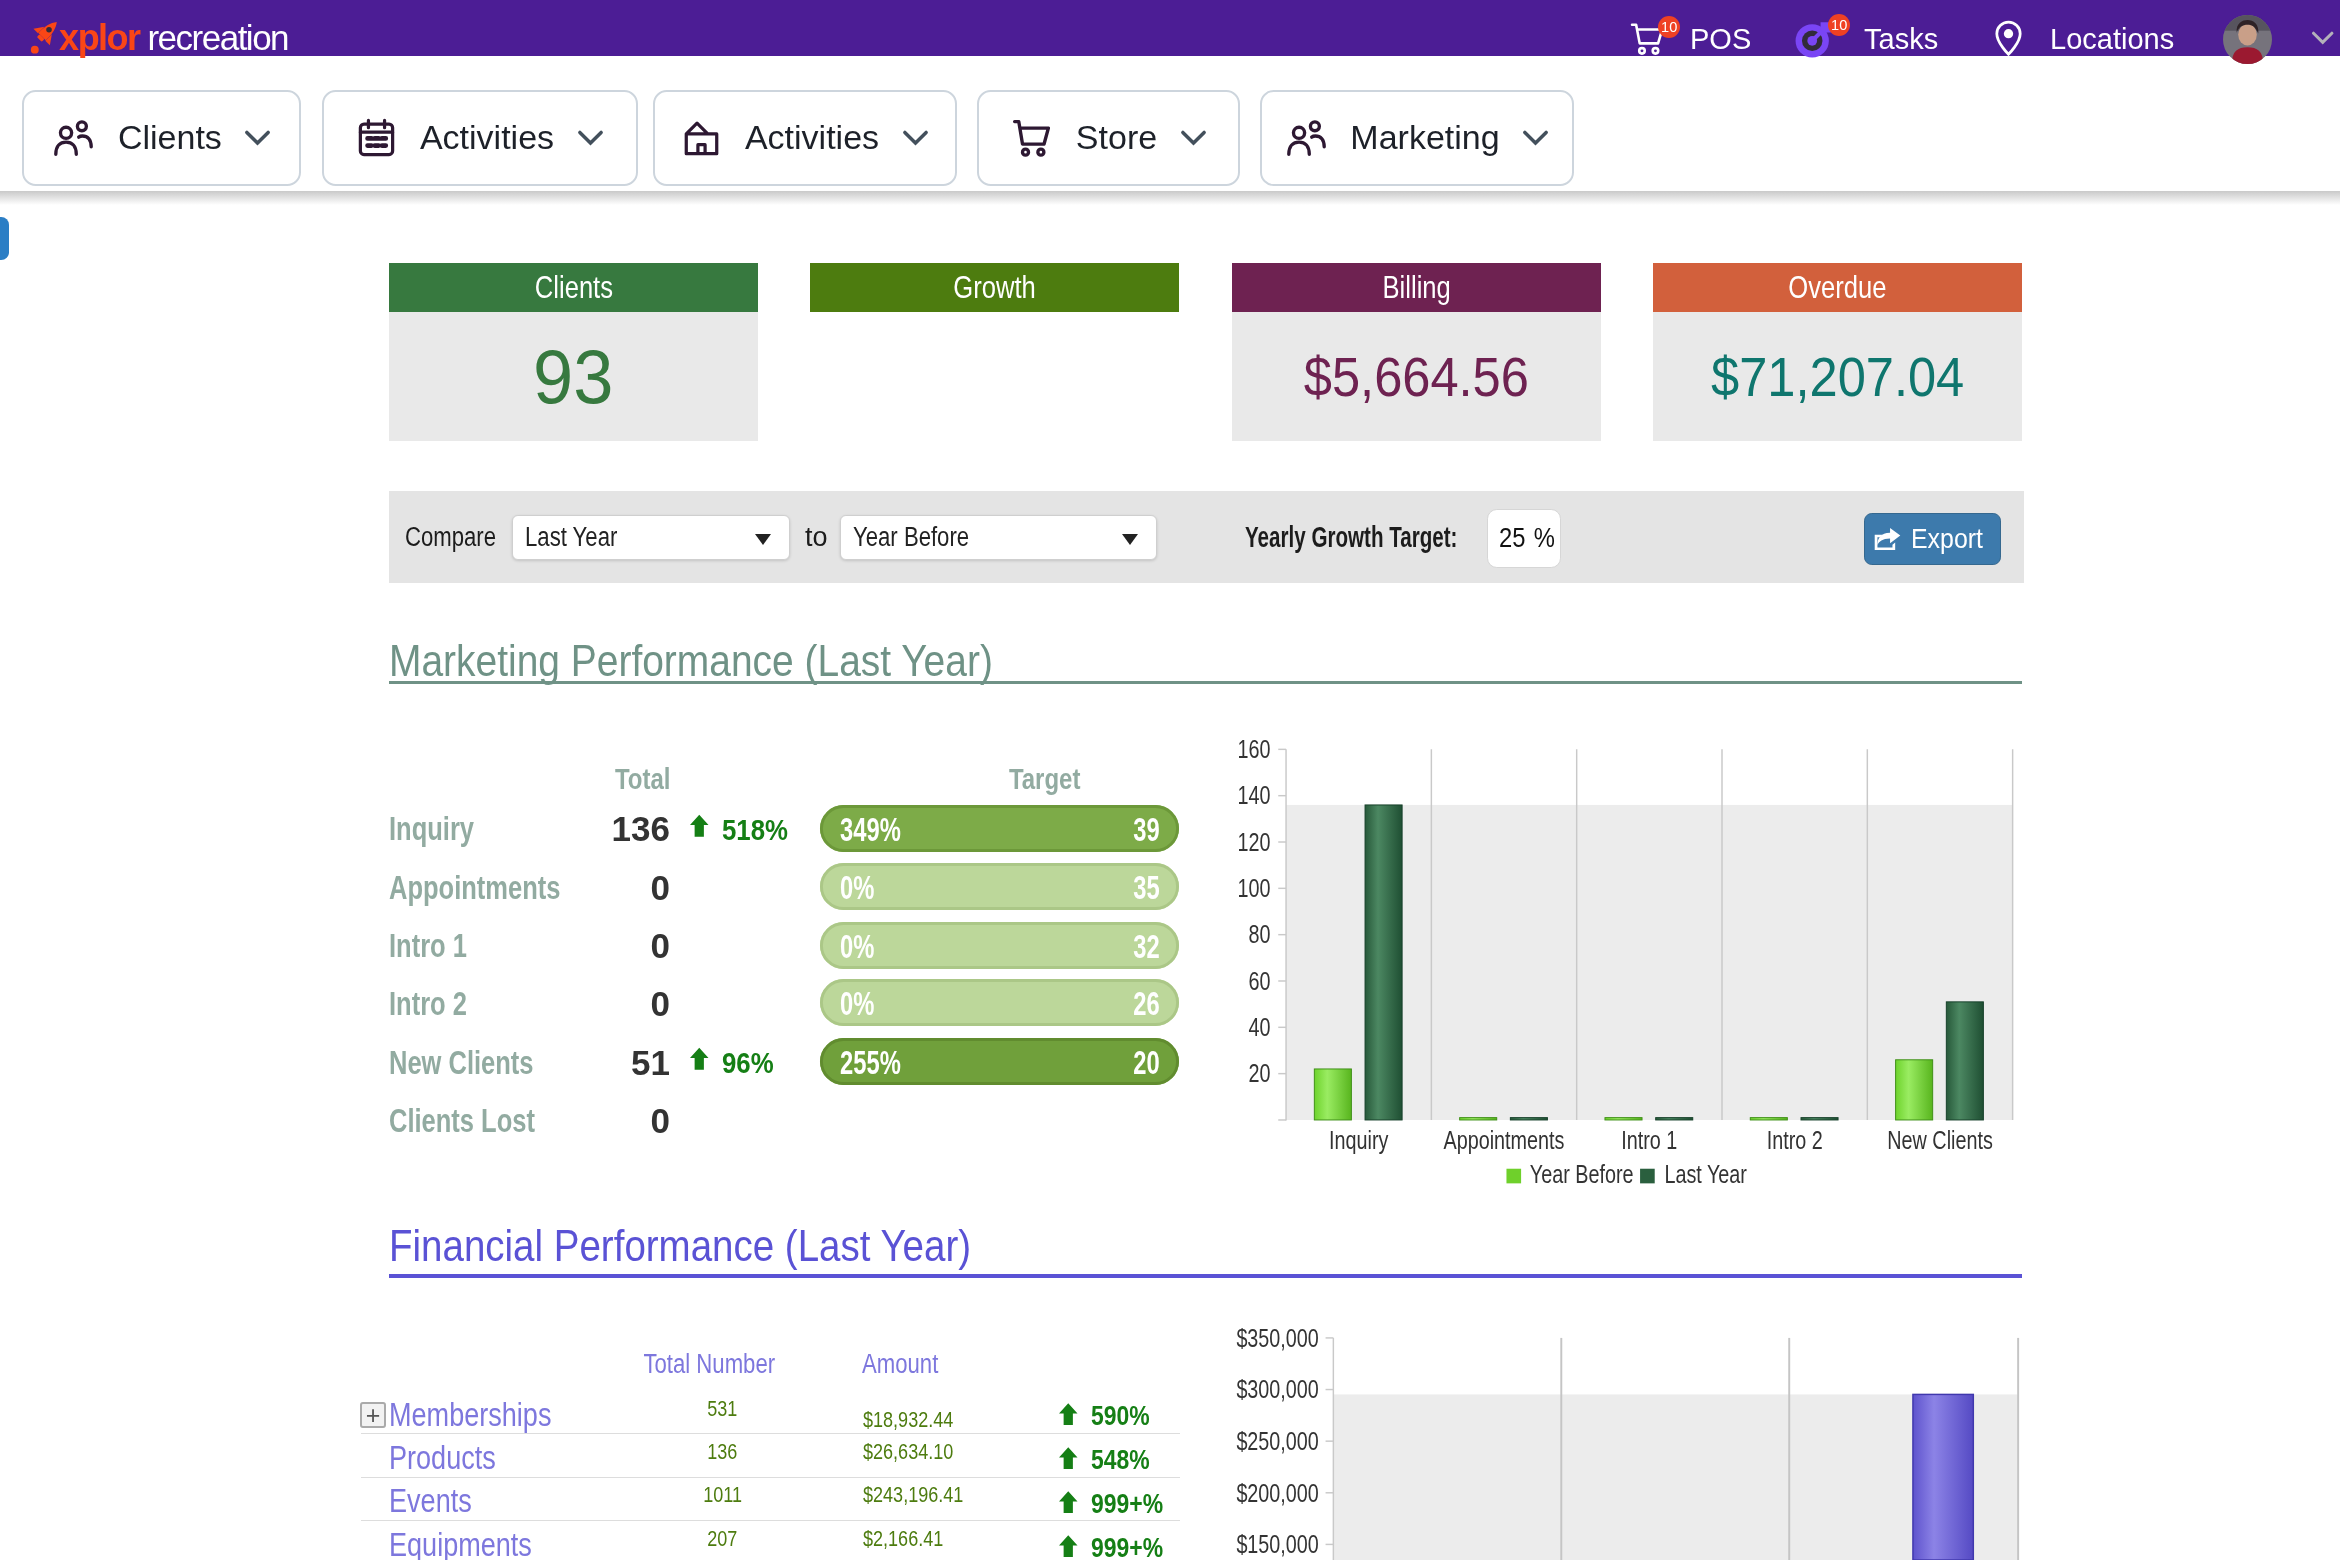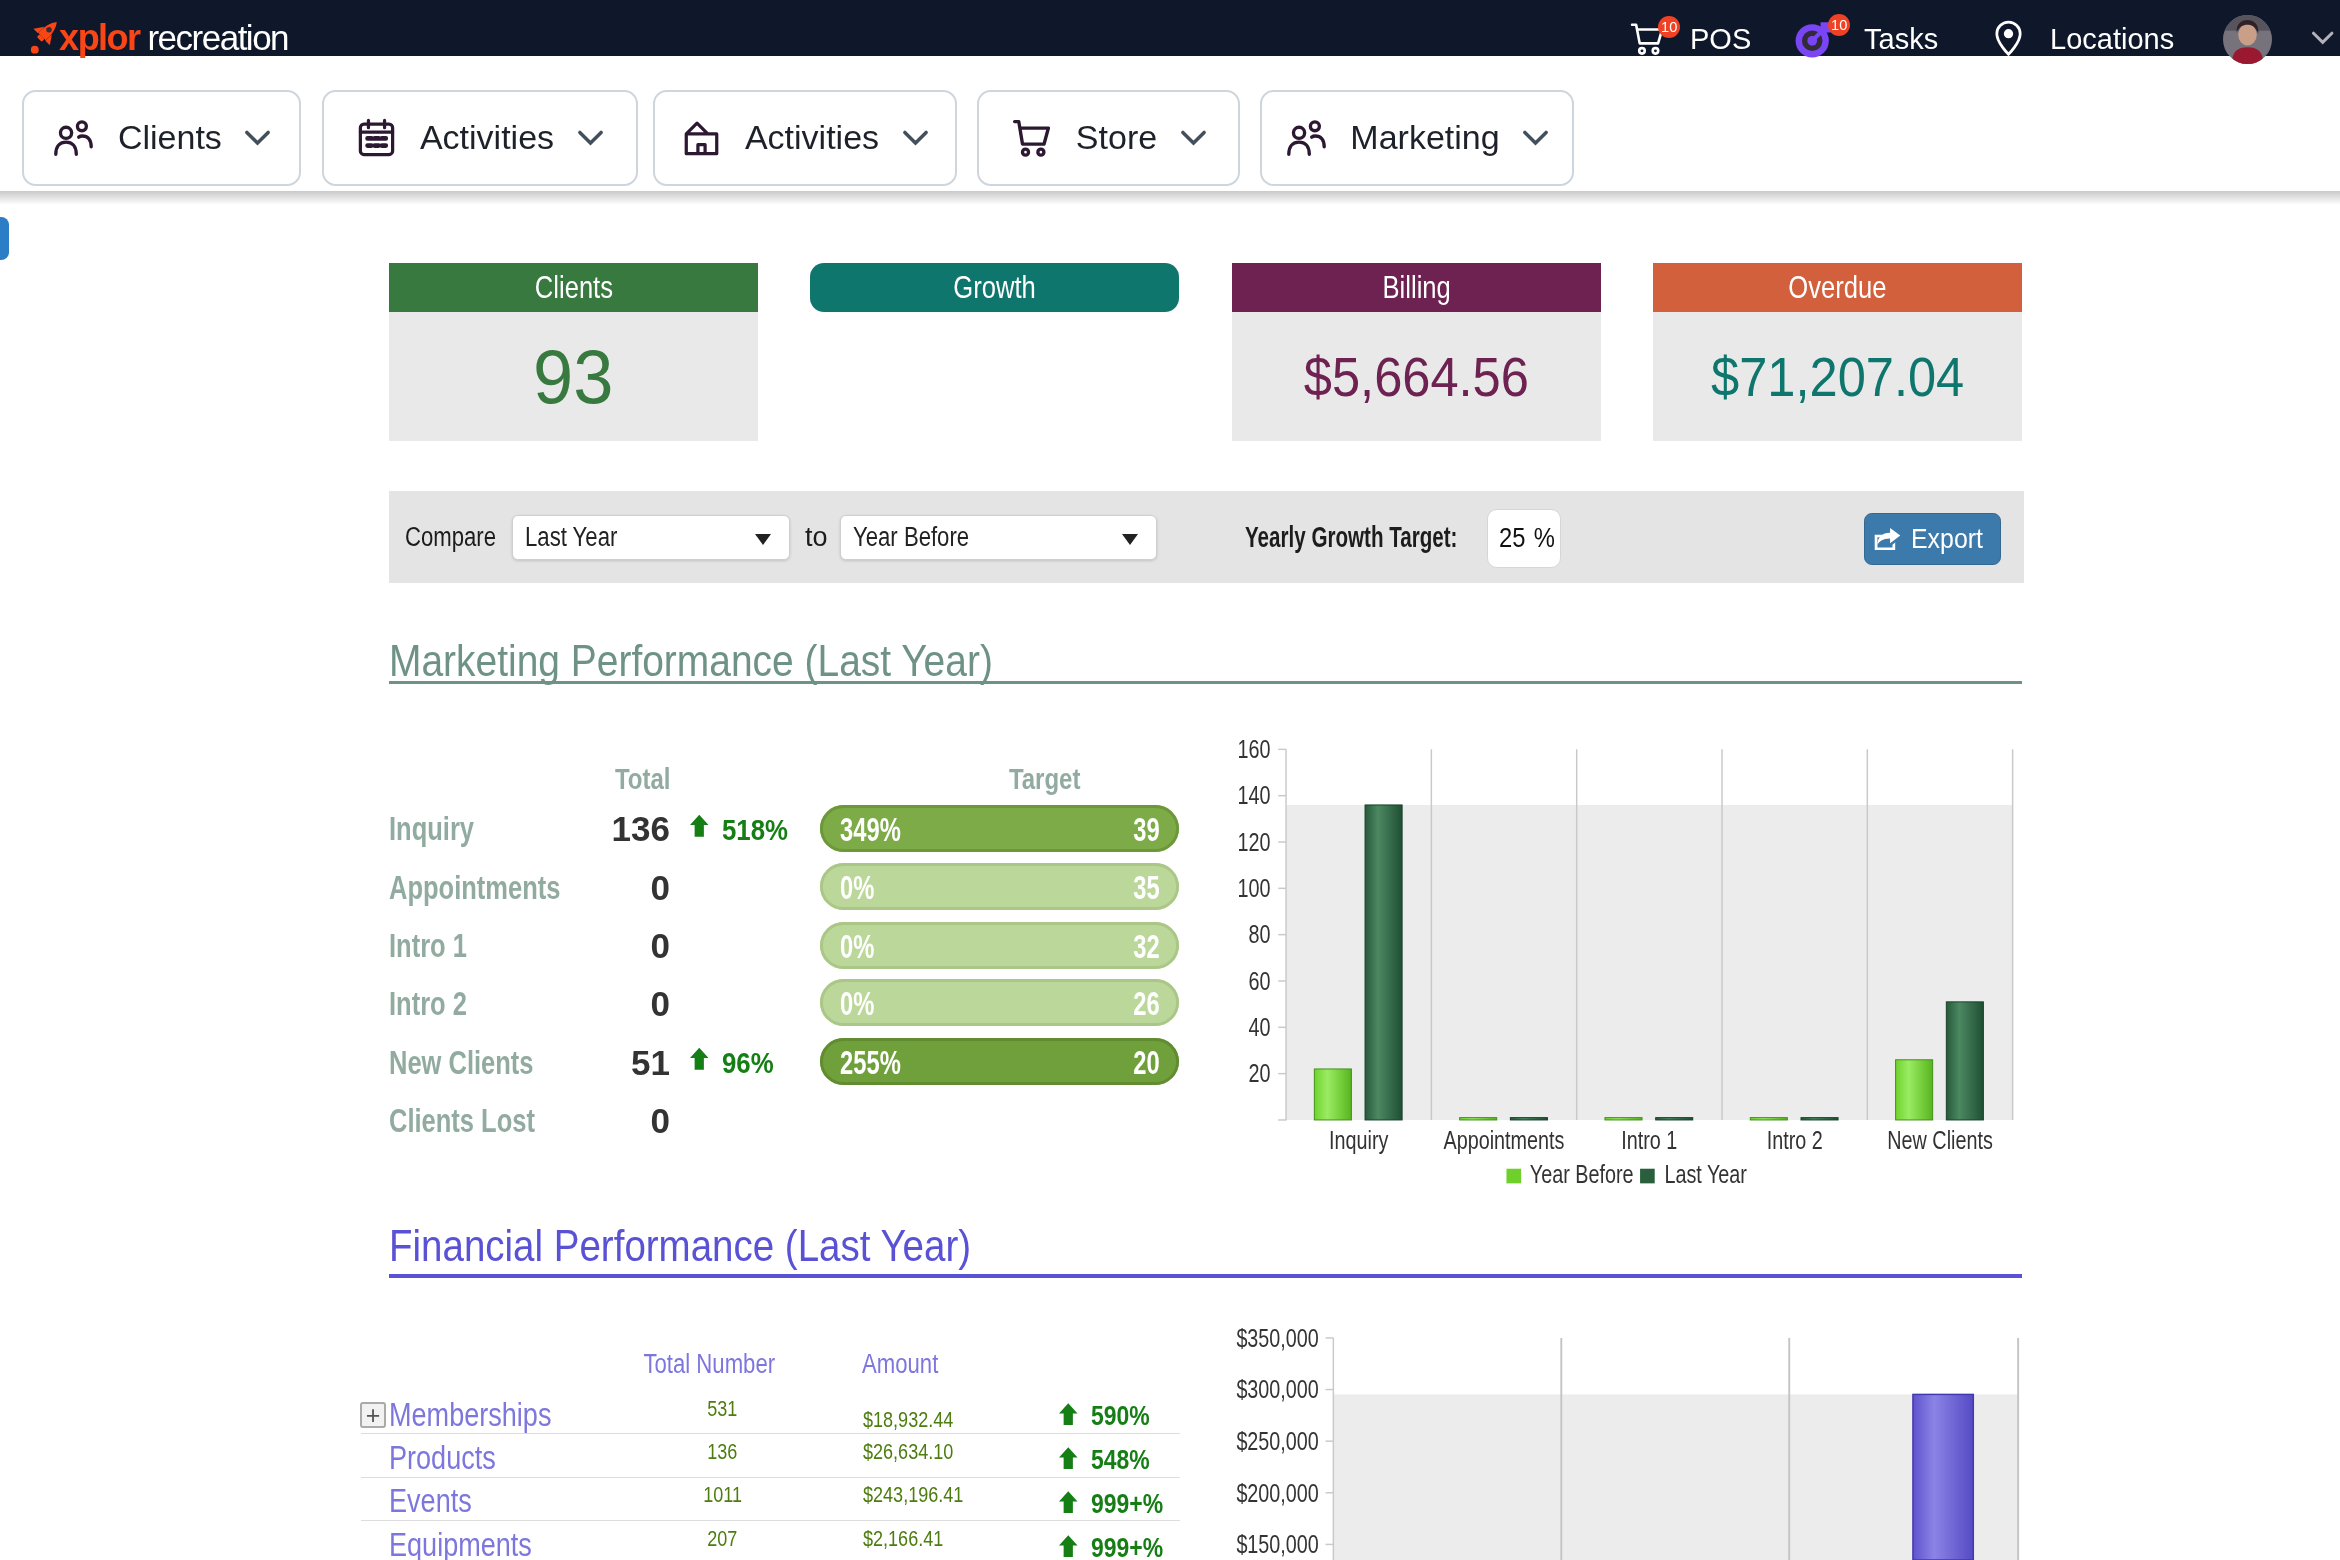--- a/index.html
+++ b/index.html
@@ -1,20 +1,20 @@
 <!DOCTYPE html>
 <html><head>
 <meta charset="utf-8">
 <style>
 * { margin:0; padding:0; box-sizing:border-box; }
 html,body { width:2341px; height:1560px; font-family:"Liberation Sans", sans-serif; background:#fff; overflow:hidden; position:relative; }
 .abs { position:absolute; }
 
 
-#topbar { position:absolute; left:0; top:0; width:2341px; height:56px; background:#0f172a; }
+#topbar { position:absolute; left:0; top:0; width:2341px; height:56px; background:#4c1d95; }
 #logo { position:absolute; left:26px; top:16.6px; display:flex; align-items:center; }
 #logo .xplor { color:#fa4616; font-weight:bold; font-size:36px; letter-spacing:-1.5px; }
 #logo .rec { color:#fff; font-weight:400; font-size:35px; margin-left:7.8px; letter-spacing:-1.5px; }
 .topitem { position:absolute; color:#fff; font-size:29px; }
 
 
 #navrow { position:absolute; left:0; top:76px; width:2341px; height:115px; background:#fff; }
 .navbtn { position:absolute; top:13.7px; height:96px; background:#fff; border:2px solid #cdd5dd; border-radius:13.7px; display:flex; align-items:center; justify-content:center; gap:21.5px; font-size:34px; color:#1d2129; font-weight:500; }
 #contentshadow { position:absolute; left:0; top:191px; width:2341px; height:13.7px; background:linear-gradient(#c9c9c9, rgba(255,255,255,0)); }
 #bluetab { position:absolute; left:0; top:217px; width:8.8px; height:43px; background:#2b7ec5; border-radius:0 7.8px 7.8px 0; }
@@ -175,21 +175,21 @@
 
 <div class="card" style="left:389px;">
   <div class="hd" style="background:#37793f;">
       <span class="cxc">Clients</span>
     </div>
   <div class="bd">
       <span style="color:#37793f;font-size:76px;"><span class="cxc" style="transform:scaleX(0.95);">93</span></span>
     </div>
 </div>
 <div class="card" style="left:810px;">
-  <div class="hd" style="background:#0f766e;border-radius:14px;">
+  <div class="hd" style="background:#4d7c0f;">
       <span class="cxc">Growth</span>
     </div>
 </div>
 <div class="card" style="left:1232px;">
   <div class="hd" style="background:#6e2251;">
       <span class="cxc">Billing</span>
     </div>
   <div class="bd">
       <span style="color:#6e2251;font-size:55px;"><span class="cxc" style="transform:scaleX(0.92);">$5,664.56</span></span>
     </div>

